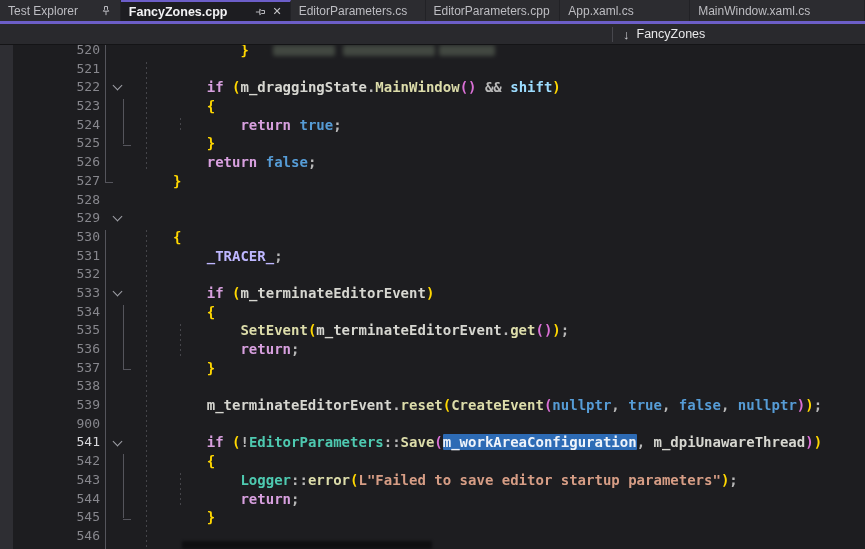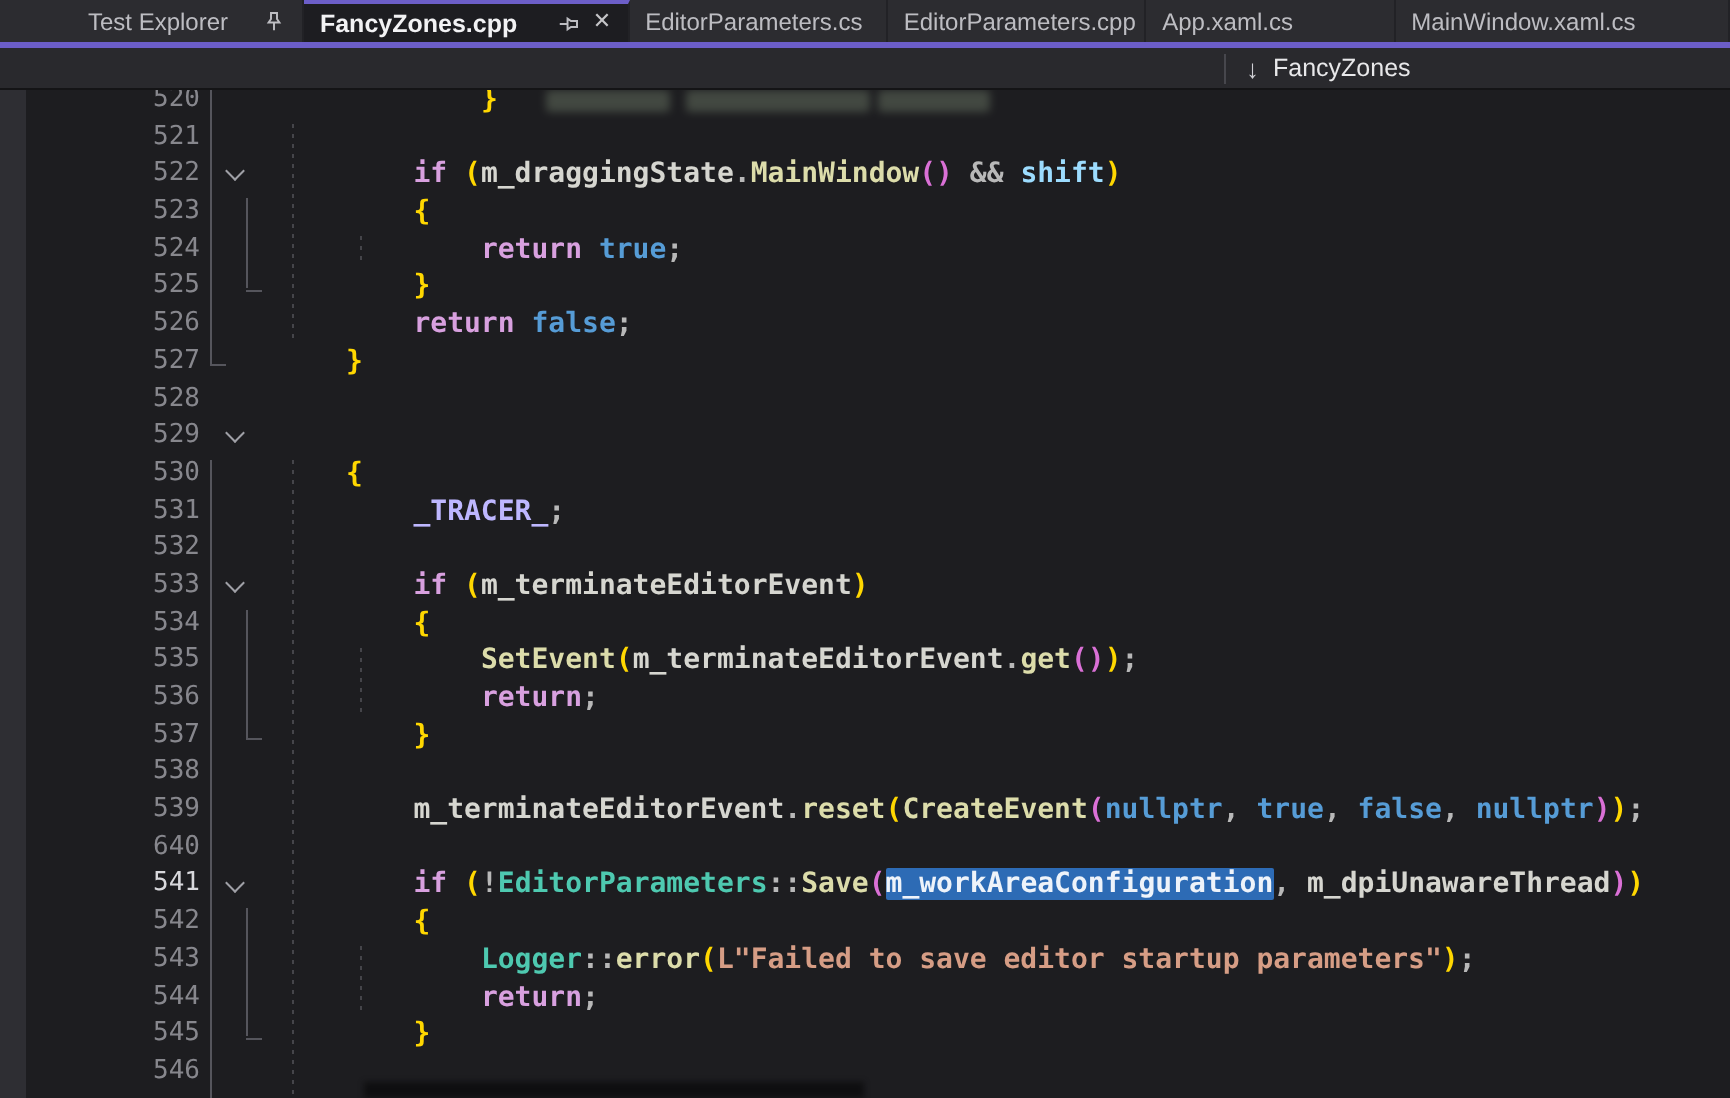--- a/index.html
+++ b/index.html
@@ -65,21 +65,21 @@
                   background:repeating-linear-gradient(to bottom,#45454a 0 2px,transparent 2px 5px); }
   .blur-bar { position:absolute; height:11px; top:4px; background:#76846f; opacity:.42;
               filter:blur(2px); border-radius:2px; }
   .bottom-smudge { position:absolute; height:8px; background:#0a0a0c; opacity:.78;
                    filter:blur(1.5px); z-index:4; }
 </style>
 </head>
 <body>
 
 <div class="tabbar">
-    <div class="tab" style="width: 121px; margin-left: 36px;">
+    <div class="tab" style="width: 121px;">
       <span class="lbl">Test Explorer</span>
       <span class="icons">
         <span class="pin-v">
           <svg width="12" height="12" viewBox="0 0 16 16">
             <path d="M6 2h4v4l1.6 2.3H4.4L6 6z" fill="none" stroke="#bdbdc2" stroke-width="1.3"></path>
             <line x1="8" y1="8.6" x2="8" y2="13.5" stroke="#bdbdc2" stroke-width="1.3"></line>
           </svg>
         </span>
       </span>
     </div>
@@ -224,21 +224,21 @@
         <div class="lnum">538</div>
         <div class="foldgap"></div>
         <pre class="codepre"></pre>
       </div>
       <div class="row">
         <div class="lnum">539</div>
         <div class="foldgap"></div>
         <pre class="codepre"><span class="tk-txt">    </span><span class="tk-v">m_terminateEditorEvent</span><span class="tk-o">.</span><span class="tk-fn">reset</span><span class="tk-b1">(</span><span class="tk-fn">CreateEvent</span><span class="tk-b2">(</span><span class="tk-kw">nullptr</span><span class="tk-o">, </span><span class="tk-kw">true</span><span class="tk-o">, </span><span class="tk-kw">false</span><span class="tk-o">, </span><span class="tk-kw">nullptr</span><span class="tk-b2">)</span><span class="tk-b1">)</span><span class="tk-o">;</span></pre>
       </div>
       <div class="row">
-        <div class="lnum">640</div>
+        <div class="lnum">900</div>
         <div class="foldgap"></div>
         <pre class="codepre"></pre>
       </div>
       <div class="row current">
         <div class="lnum">541</div>
         <div class="foldgap"></div>
         <pre class="codepre"><span class="tk-txt">    </span><span class="tk-ctl">if</span><span class="tk-txt"> </span><span class="tk-b1">(</span><span class="tk-o">!</span><span class="tk-ty">EditorParameters</span><span class="tk-o">::</span><span class="tk-fn">Save</span><span class="tk-b2">(</span><span class="tk-hl">m_workAreaConfiguration</span><span class="tk-o">, </span><span class="tk-v">m_dpiUnawareThread</span><span class="tk-b2">)</span><span class="tk-b1">)</span></pre>
       </div>
       <div class="row">
         <div class="lnum">542</div>

